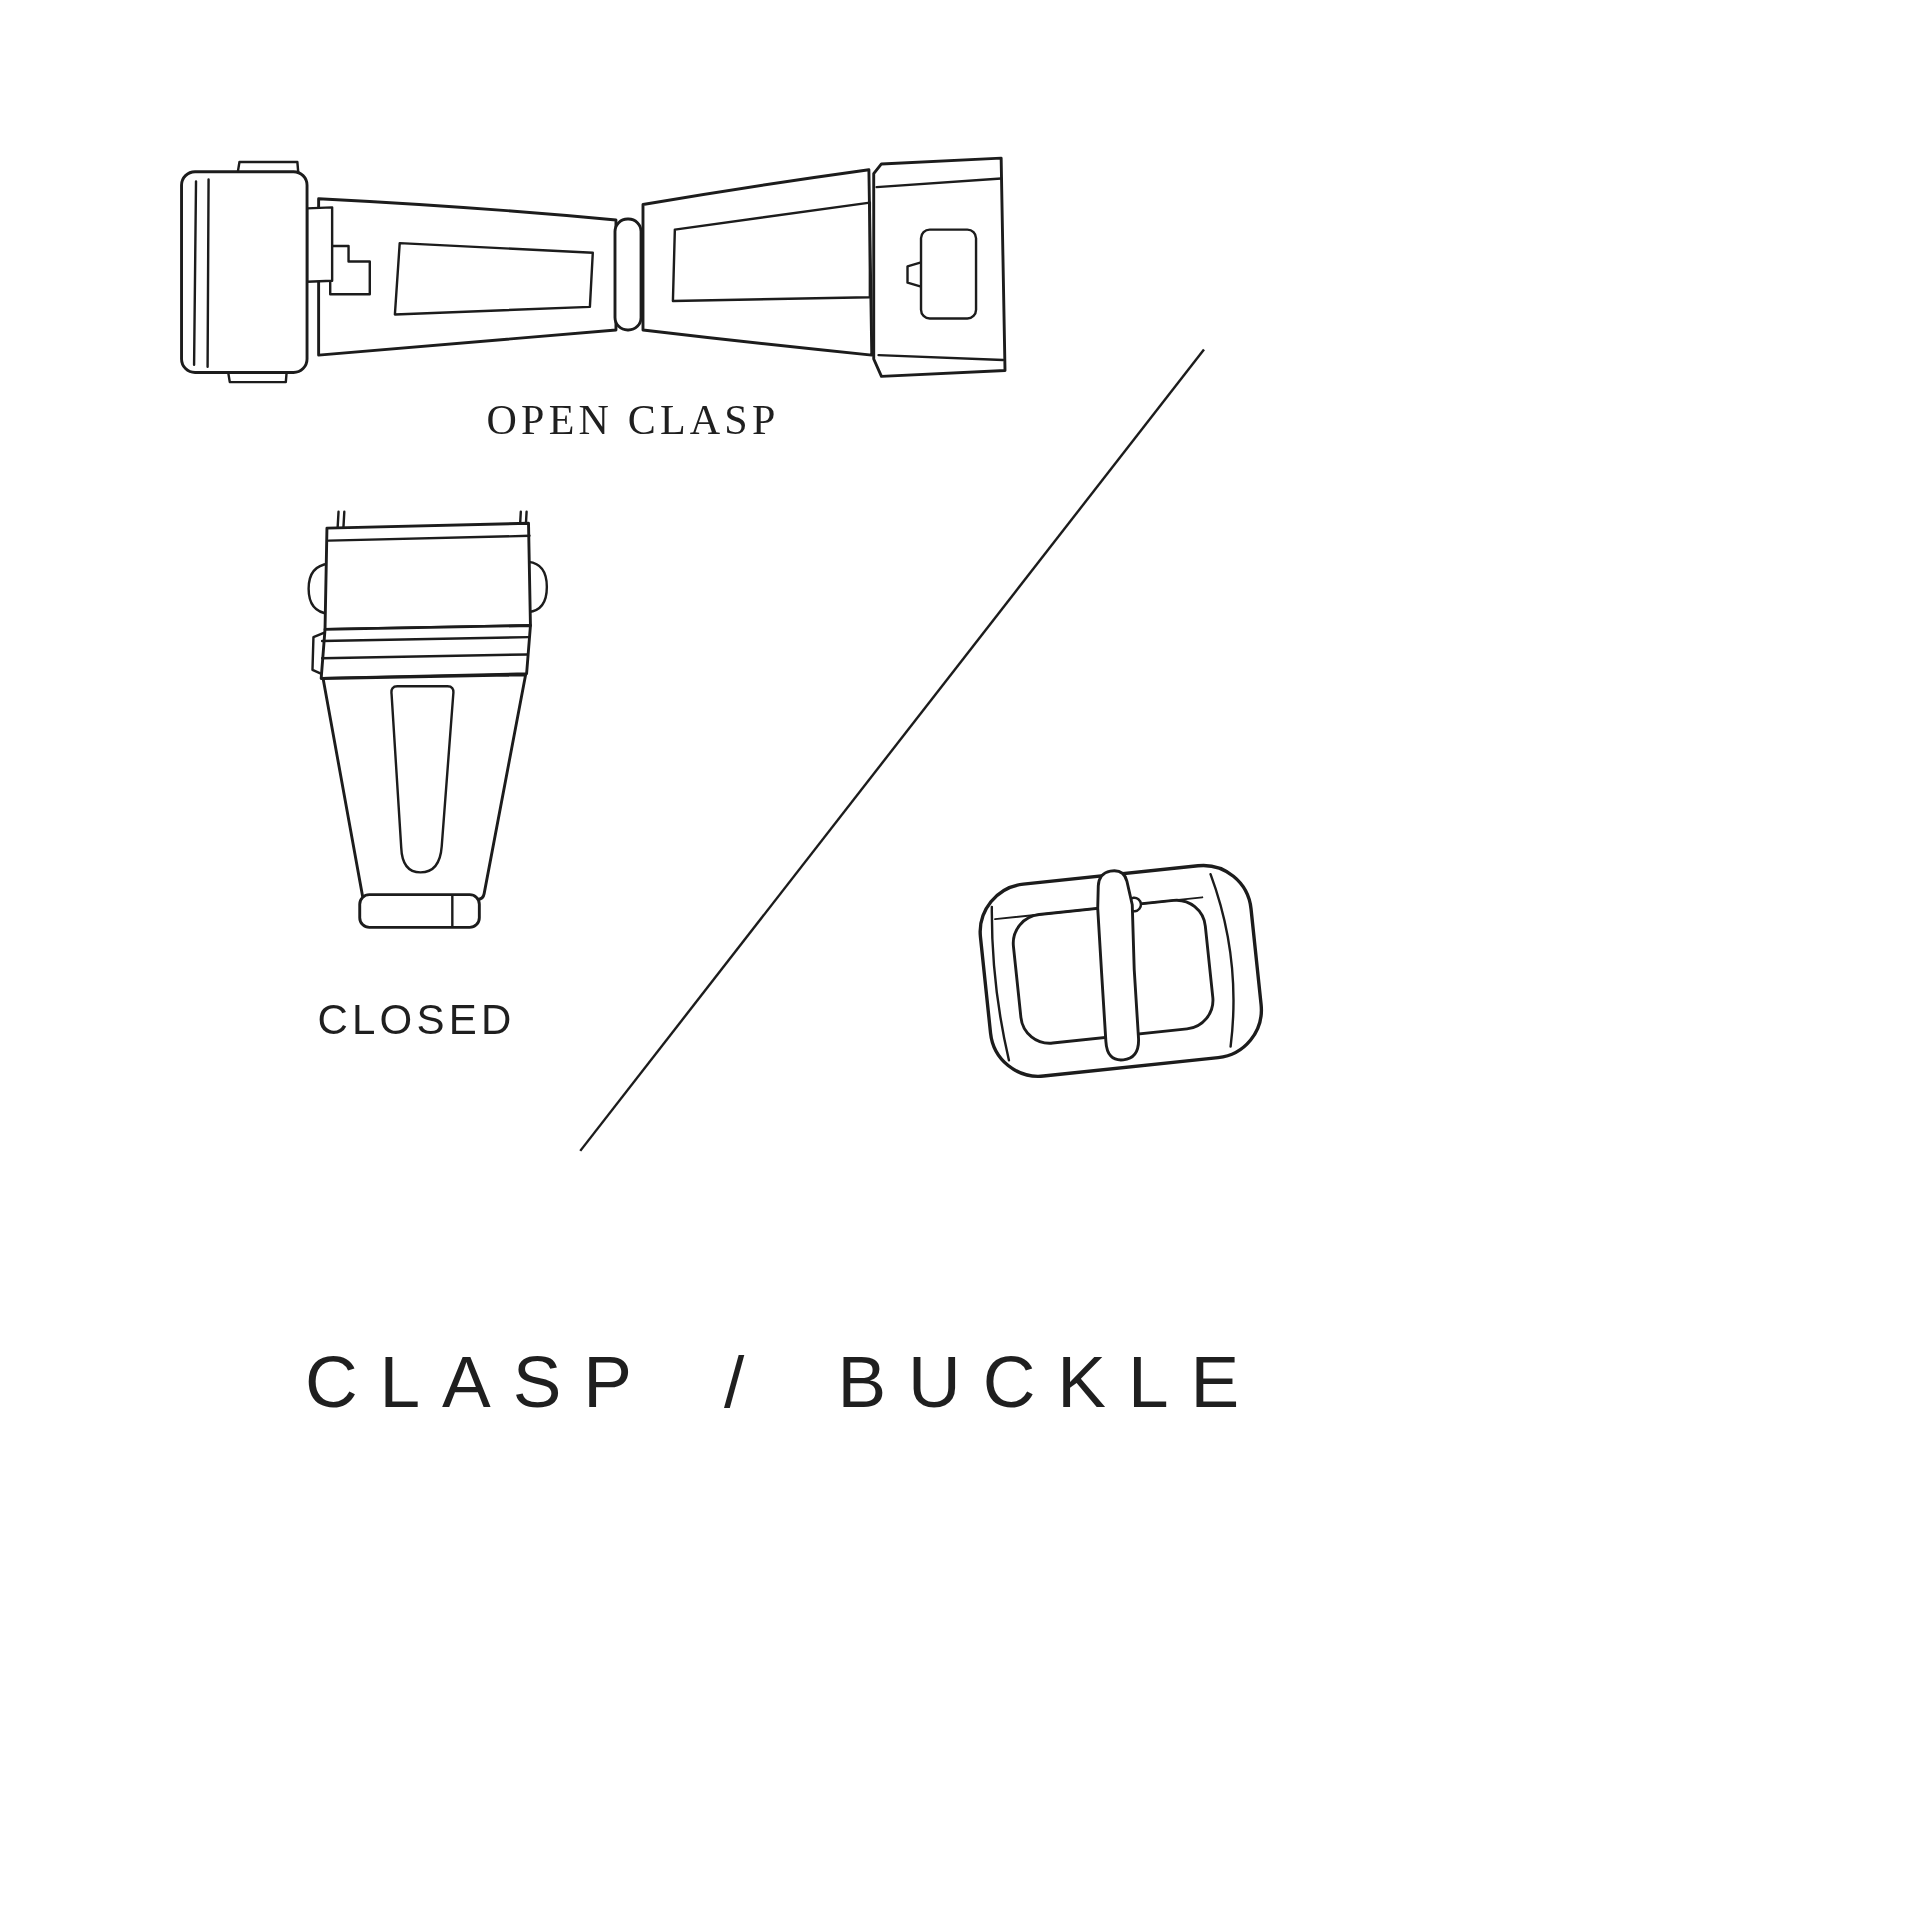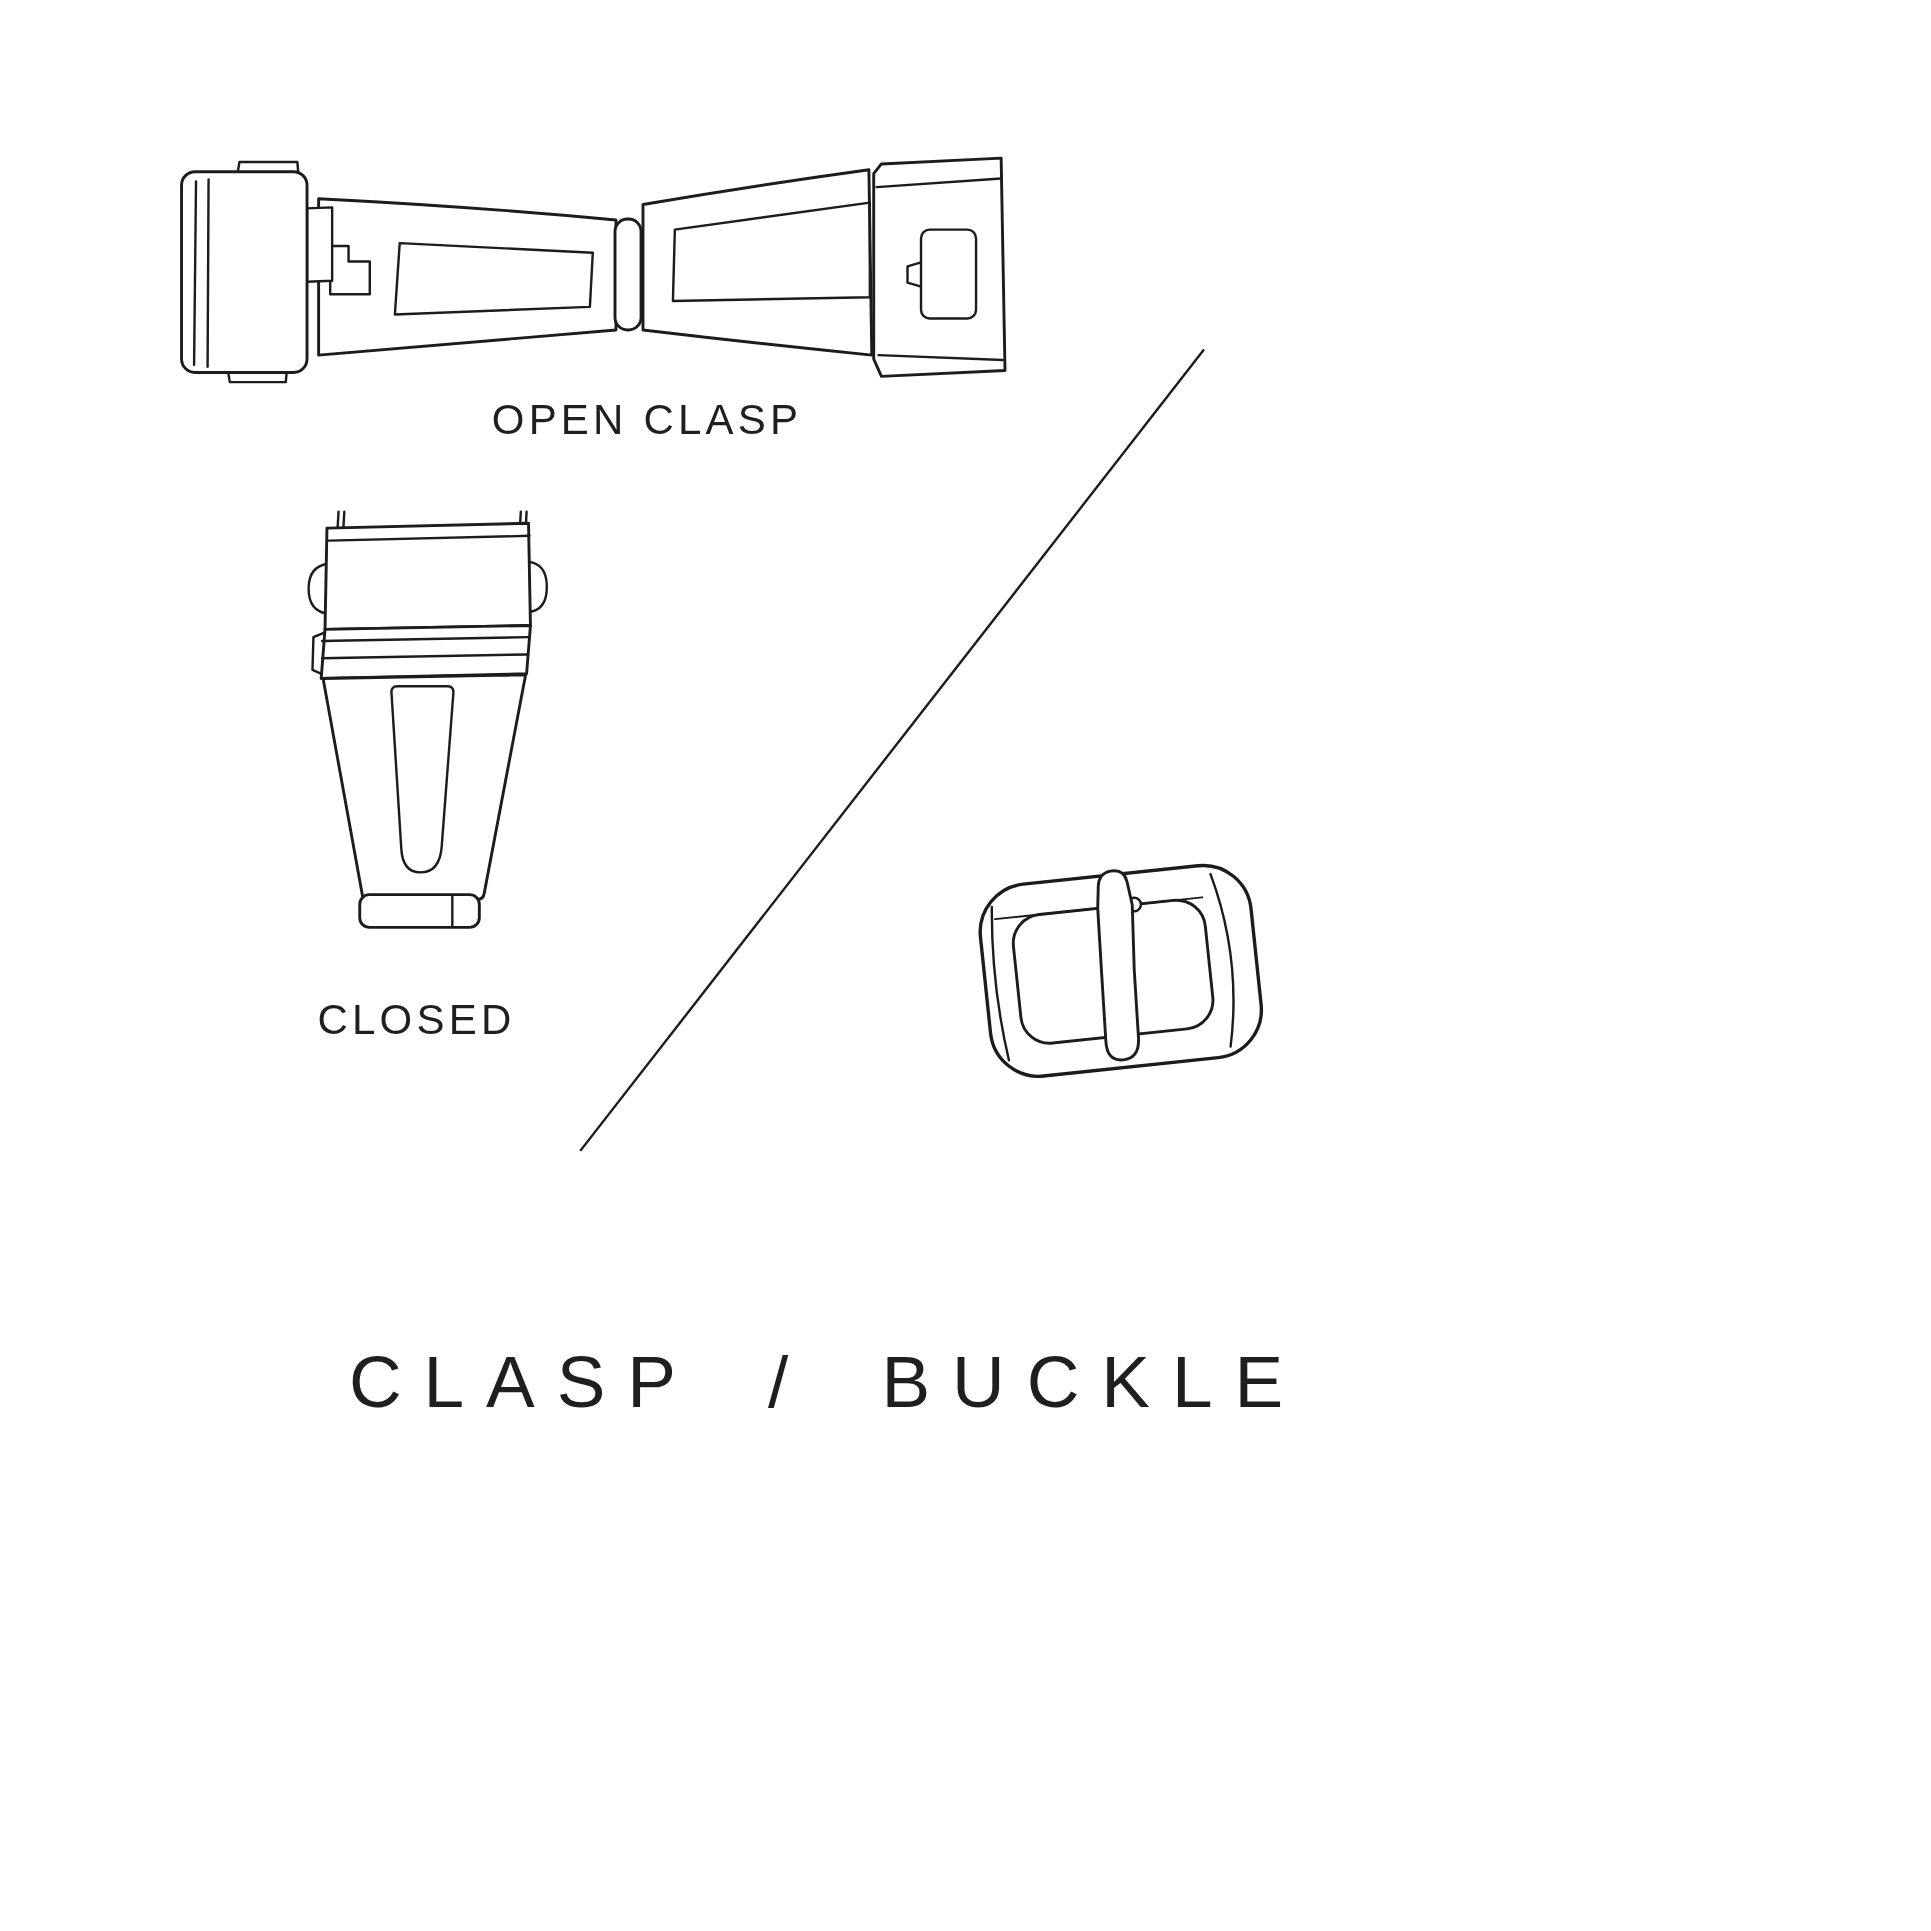--- a/index.html
+++ b/index.html
@@ -30,25 +30,25 @@
     font-size: 73px;
     font-weight: 500;
     letter-spacing: 0.3em;
     word-spacing: 0.4em;
     text-align: center;
     white-space: nowrap;
   }
   #divider-layer { left: 0; top: 0; width: 1931px; height: 1931px; pointer-events: none; }
   #divider-layer line { stroke: var(--line-color, #1c1c1c); }
   #fig-open-clasp { left: 162px; top: 135px; width: 850px; height: 251px; }
-  #label-open-clasp { left: 164px; top: 396px; width: 966px; }
+  #label-open-clasp { left: 150px; top: 396px; width: 966px; font-family: Liberation Serif, serif; }
   #fig-closed-clasp { left: 290px; top: 504px; width: 261px; height: 434px; }
   #label-closed { left: 127px; top: 996px; width: 579px; }
   #fig-buckle { left: 951px; top: 826px; width: 328px; height: 290px; }
-  #main-title { left: 0px; top: 1340px; width: 1566px; padding-left: 44px; }
+  #main-title { left: 0px; top: 1340px; width: 1566px; }
 </style>
 </head>
 <body>
 
 <svg id="divider-layer" class="abs" viewBox="0 0 2000 2000">
   <line x1="1247" y1="362" x2="601" y2="1192" stroke-width="2.5"></line>
 </svg>
 
 <div id="fig-open-clasp" class="abs figure">
   <svg viewBox="0 0 880 260">

